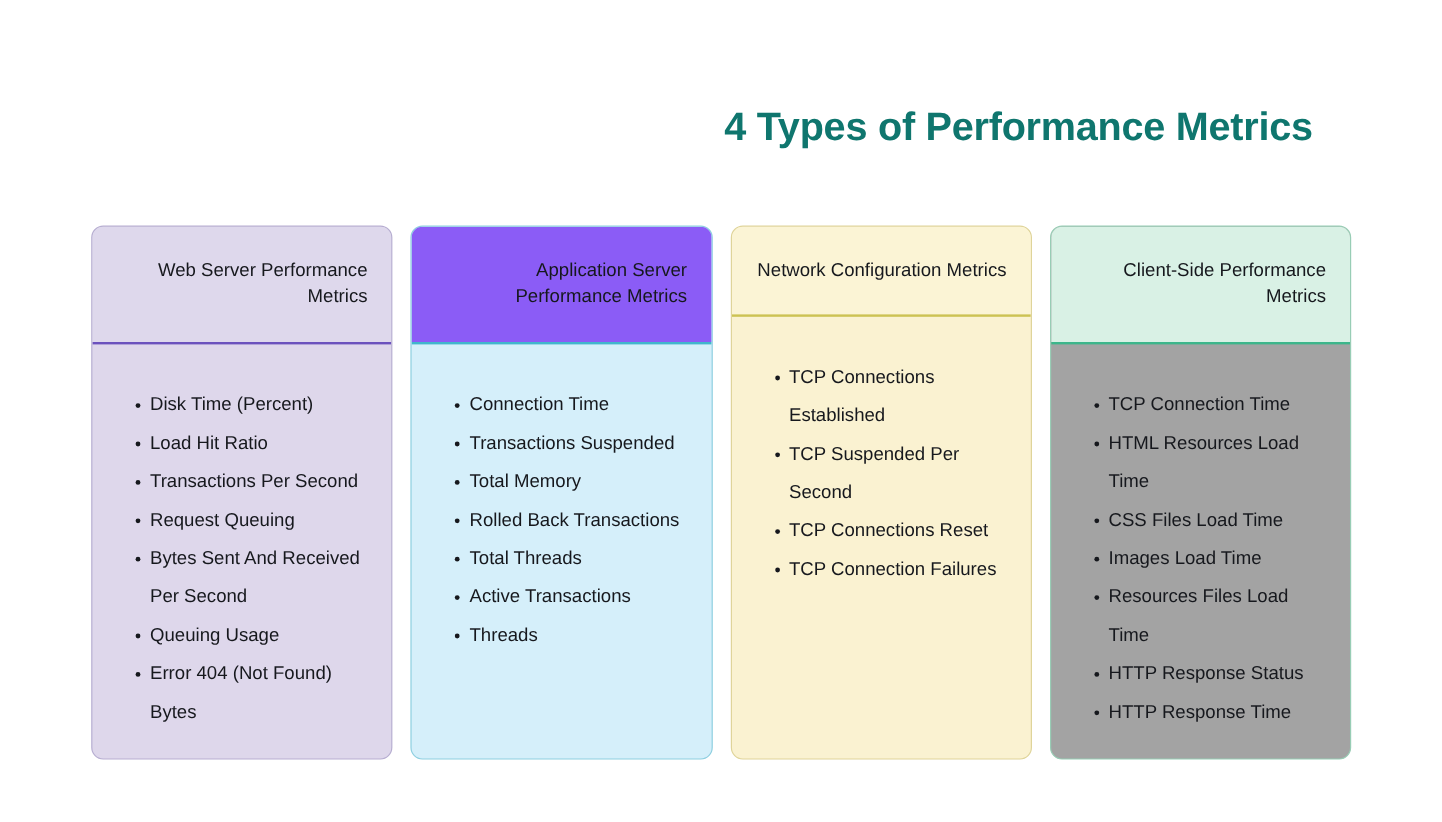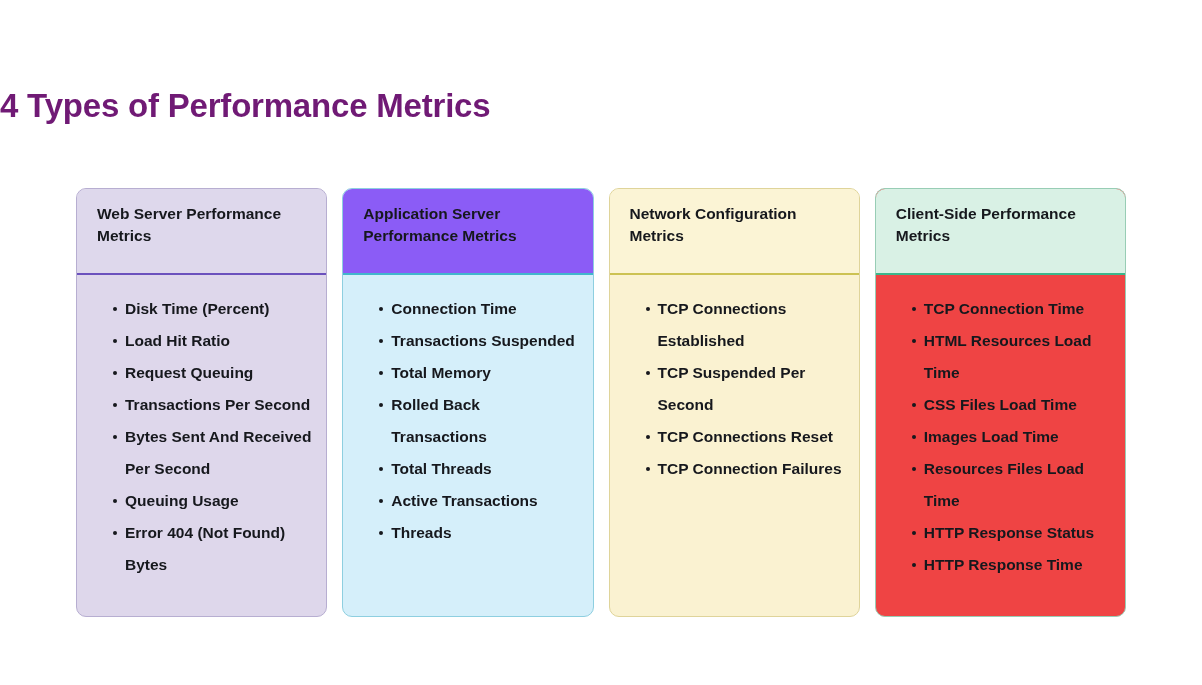--- a/index.html
+++ b/index.html
@@ -13,24 +13,24 @@
     font-family: "Liberation Sans", sans-serif;
     -webkit-font-smoothing: antialiased;
     overflow: hidden;
     position: relative;
   }
   #page-title {
     position: absolute;
     left: 0;
     top: 86px;
     width: 1094px;
-    text-align: left;
+    text-align: right;
     font-size: 33px;
     font-weight: bold;
-    color: #701a75;
+    color: #0f766e;
     letter-spacing: -0.2px;
     line-height: 1.2;
   }
   #cards {
     position: absolute;
     left: 76px;
     top: 188px;
     width: 1050px;
     display: flex;
     gap: 15px;
@@ -39,37 +39,35 @@
     width: 252px;
     min-height: 429px;
     border-radius: 10px;
     border: 1px solid #cfcfcf;
     box-sizing: border-box;
     overflow: hidden;
     display: flex;
     flex-direction: column;
   }
   .card-header {
-    padding: 14px 20px 25px 20px;
-    text-align: left;
+    padding: 26px 20px 25px 20px;
+    text-align: right;
     font-size: 15.5px;
     line-height: 1.45;
     color: #16181d;
     box-sizing: border-box;
-    font-weight: bold;
   }
   .card-divider {
     height: 2px;
     width: 100%;
   }
   .card-body {
     flex: 1 1 auto;
-    padding: 18px 14px 22px 14px;
+    padding: 35px 14px 22px 14px;
     box-sizing: border-box;
-    font-weight: bold;
   }
   ul.metric-list {
     margin: 0;
     padding: 0 0 0 22px;
     list-style: none;
   }
   ul.metric-list li {
     position: relative;
     font-size: 15.5px;
     line-height: 32px;
@@ -96,40 +94,40 @@
   .card.c2 { background: #d5effa; border-color: #8ecfe0; }
   .card.c2 .card-header { background: #8b5cf6; }
   .card.c2 .card-divider { background: #41b6cc; }
 
   
   .card.c3 { background: #faf2d1; border-color: #dfd49a; }
   .card.c3 .card-header { background: #fbf4d5; }
   .card.c3 .card-divider { background: #ccc253; }
 
   
-  .card.c4 { background: #ef4444; border-color: #98cdb5; border-radius: 10px; }
+  .card.c4 { background: #a3a3a3; border-color: #98cdb5; border-radius: 10px; }
   .card.c4 .card-header { background: #d9f1e5; }
   .card.c4 .card-divider { background: #3cb68b; }
 </style>
 </head>
 <body>
 
 <div id="page-title">4 Types of Performance Metrics</div>
 
 <div id="cards">
 
   <div class="card c1">
     <div class="card-header">Web Server Performance Metrics</div>
     <div class="card-divider"></div>
     <div class="card-body">
       <ul class="metric-list">
         <li>Disk Time (Percent)</li>
         <li>Load Hit Ratio</li>
+        <li>Transactions Per Second</li>
         <li>Request Queuing</li>
-        <li>Transactions Per Second</li>
         <li>Bytes Sent And Received Per Second</li>
         <li>Queuing Usage</li>
         <li>Error 404 (Not Found) Bytes</li>
       </ul>
     </div>
   </div>
 
   <div class="card c2">
     <div class="card-header">Application Server Performance Metrics</div>
     <div class="card-divider"></div>

